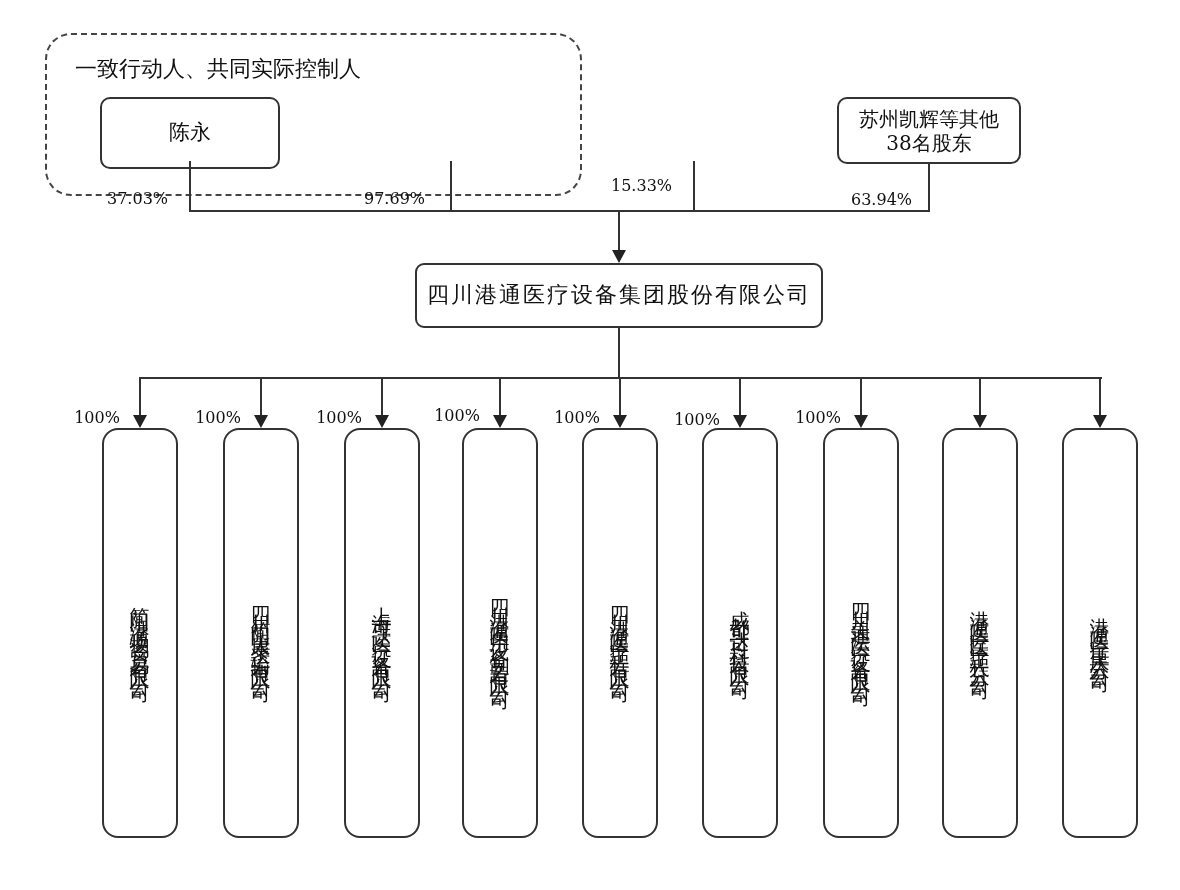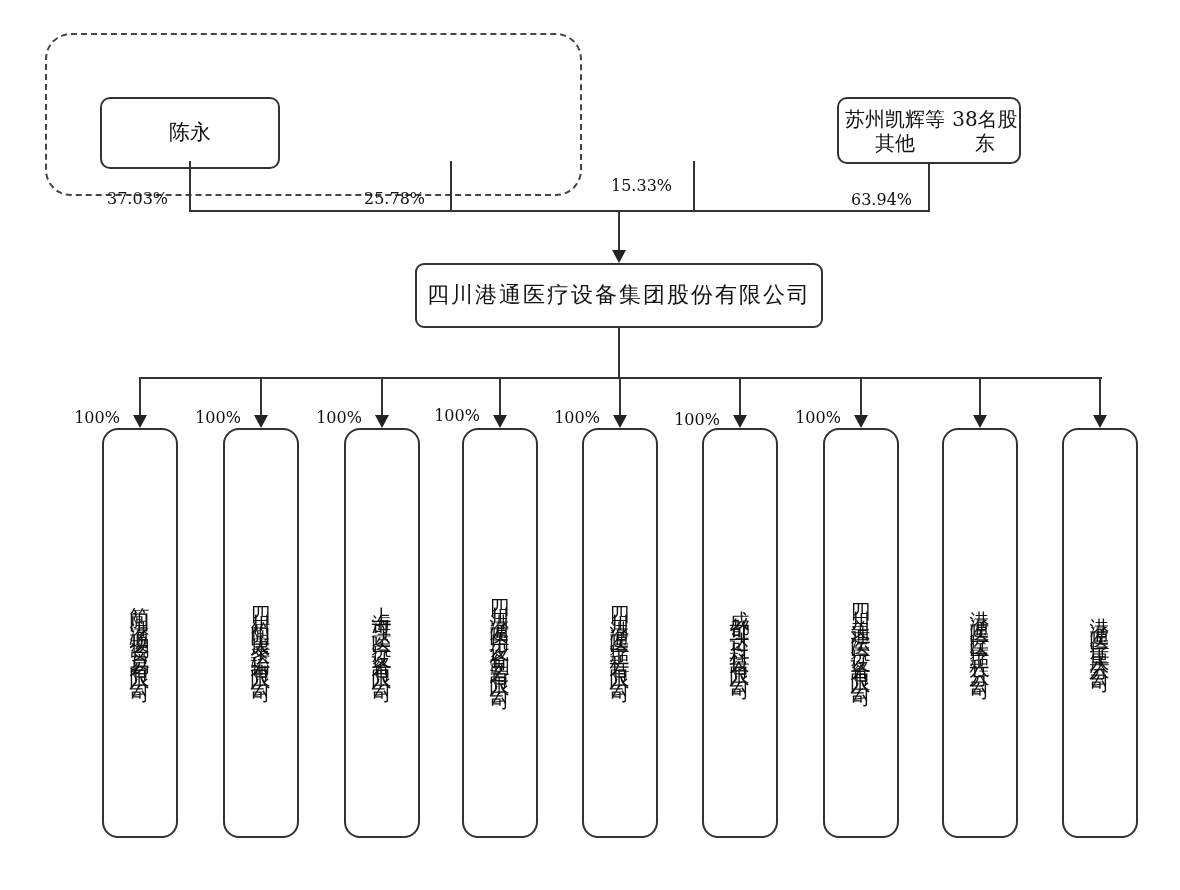--- a/index.html
+++ b/index.html
@@ -27,37 +27,38 @@
   .parent-box{font-size:22px;letter-spacing:2px;border-radius:9px;}
   .sub{
     position:absolute;box-sizing:border-box;top:428px;width:76px;height:410px;
     border:2px solid #333;border-radius:16px;background:#fff;
     display:flex;align-items:center;justify-content:center;
   }
   .vtext{
     writing-mode:vertical-rl;text-orientation:upright;
     font-size:20px;letter-spacing:7px;line-height:1;white-space:nowrap;
   }
-  .two-line{flex-direction:row;font-size:20px;}
+  .two-line{flex-direction:column;font-size:20px;}
 </style>
 </head>
 <body>
 
 <div class="canvas">
 
   <div class="dashed-group" style="left:45px;top:33px;width:537px;height:163px;"></div>
+  <div class="group-label" style="left:75px;top:54px;">一致行动人、共同实际控制人</div>
 
   <div class="box" style="left:100px;top:97px;width:180px;height:72px;">陈永</div>
   <div class="box two-line" style="left:837px;top:97px;width:184px;height:67px;">
     <span>苏州凯辉等其他</span>
     <span>38名股东</span>
   </div>
 
   <div class="pct" style="left:107px;top:169px;">37.03%</div>
-  <div class="pct" style="left:364px;top:169px;">25.78%</div>
+  <div class="pct" style="left:364px;top:169px;">97.69%</div>
   <div class="pct" style="left:611px;top:156px;">15.33%</div>
   <div class="pct" style="left:851px;top:170px;">63.94%</div>
 
   <div class="vline" style="left:189px;top:161px;height:51px;"></div>
   <div class="vline" style="left:450px;top:161px;height:51px;"></div>
   <div class="vline" style="left:693px;top:161px;height:51px;"></div>
   <div class="vline" style="left:928px;top:164px;height:48px;"></div>
   <div class="hline" style="left:189px;top:210px;width:741px;"></div>
   <div class="vline" style="left:618px;top:210px;height:42px;"></div>
   <div class="arrowhead" style="left:612px;top:250px;"></div>

